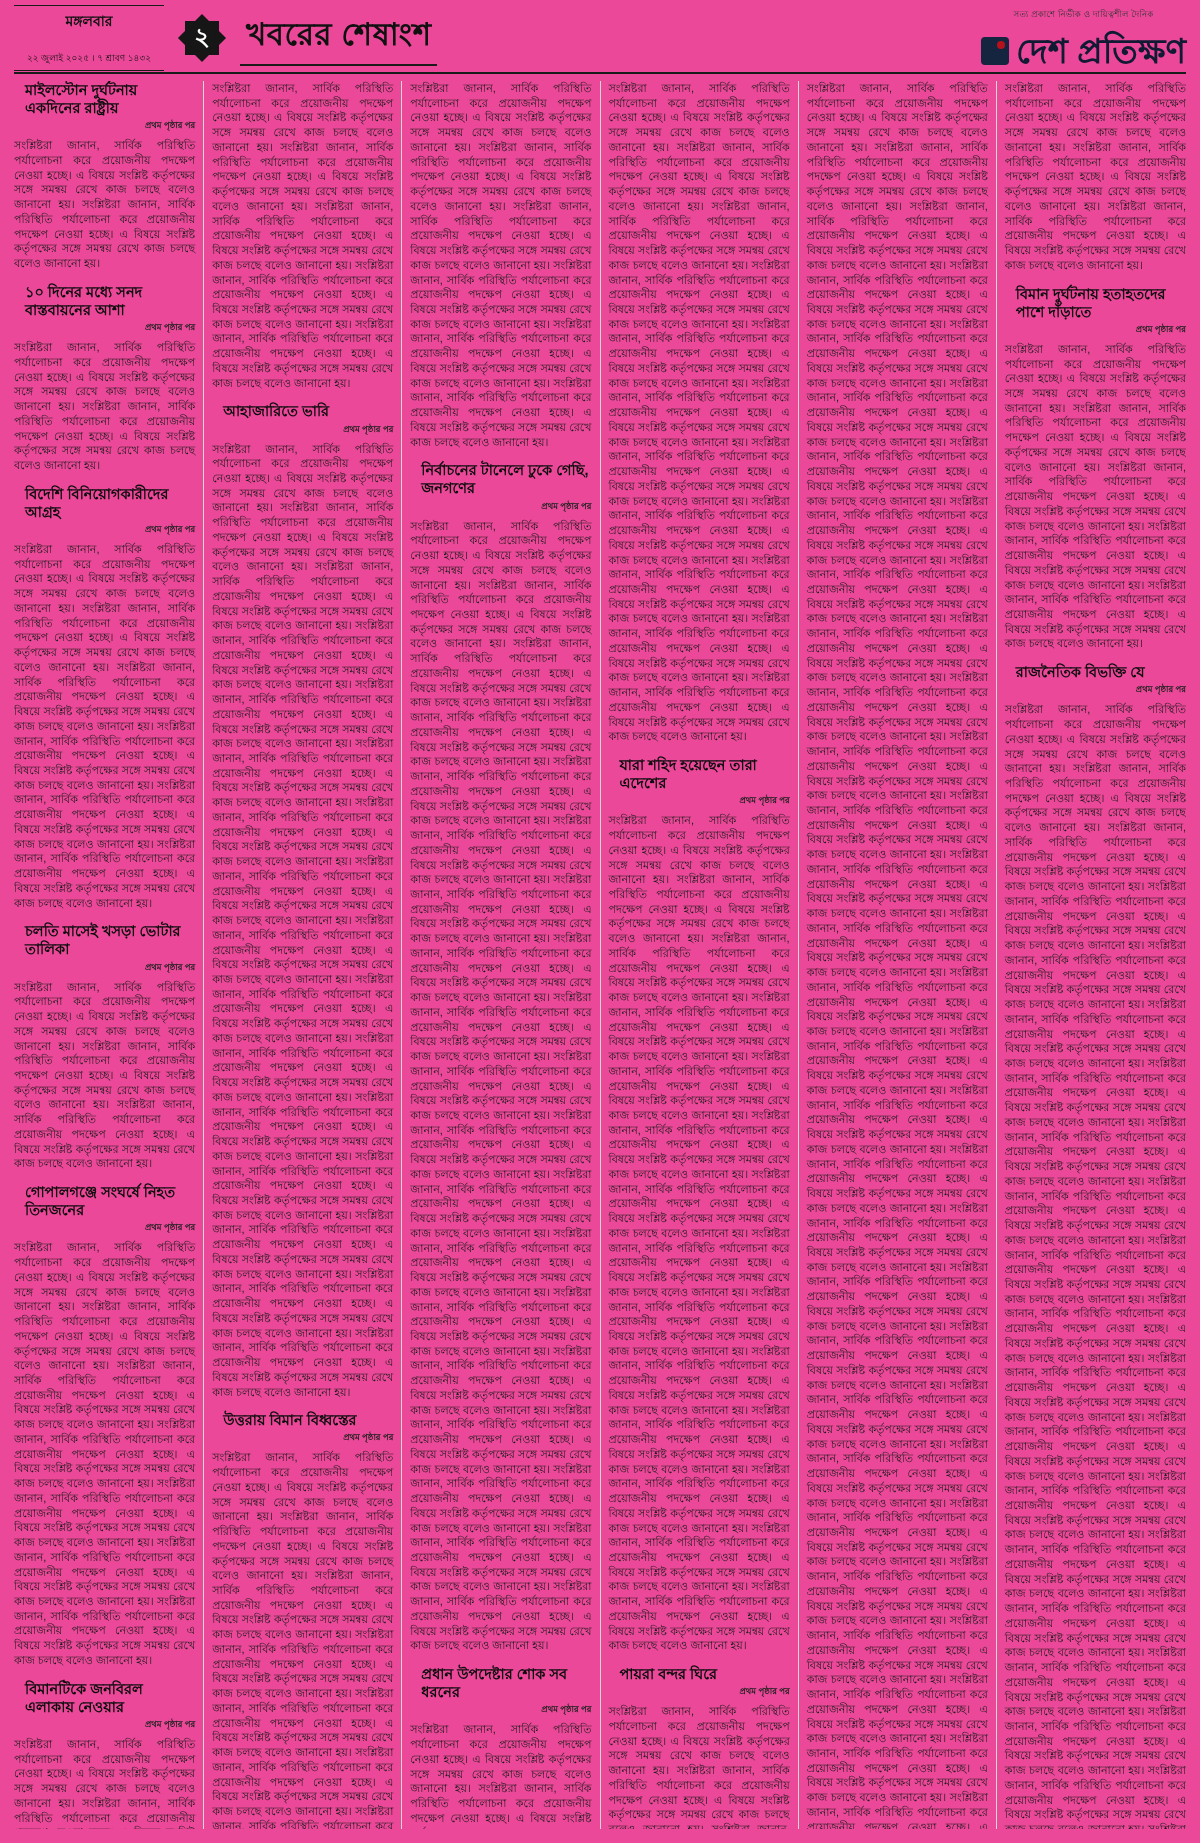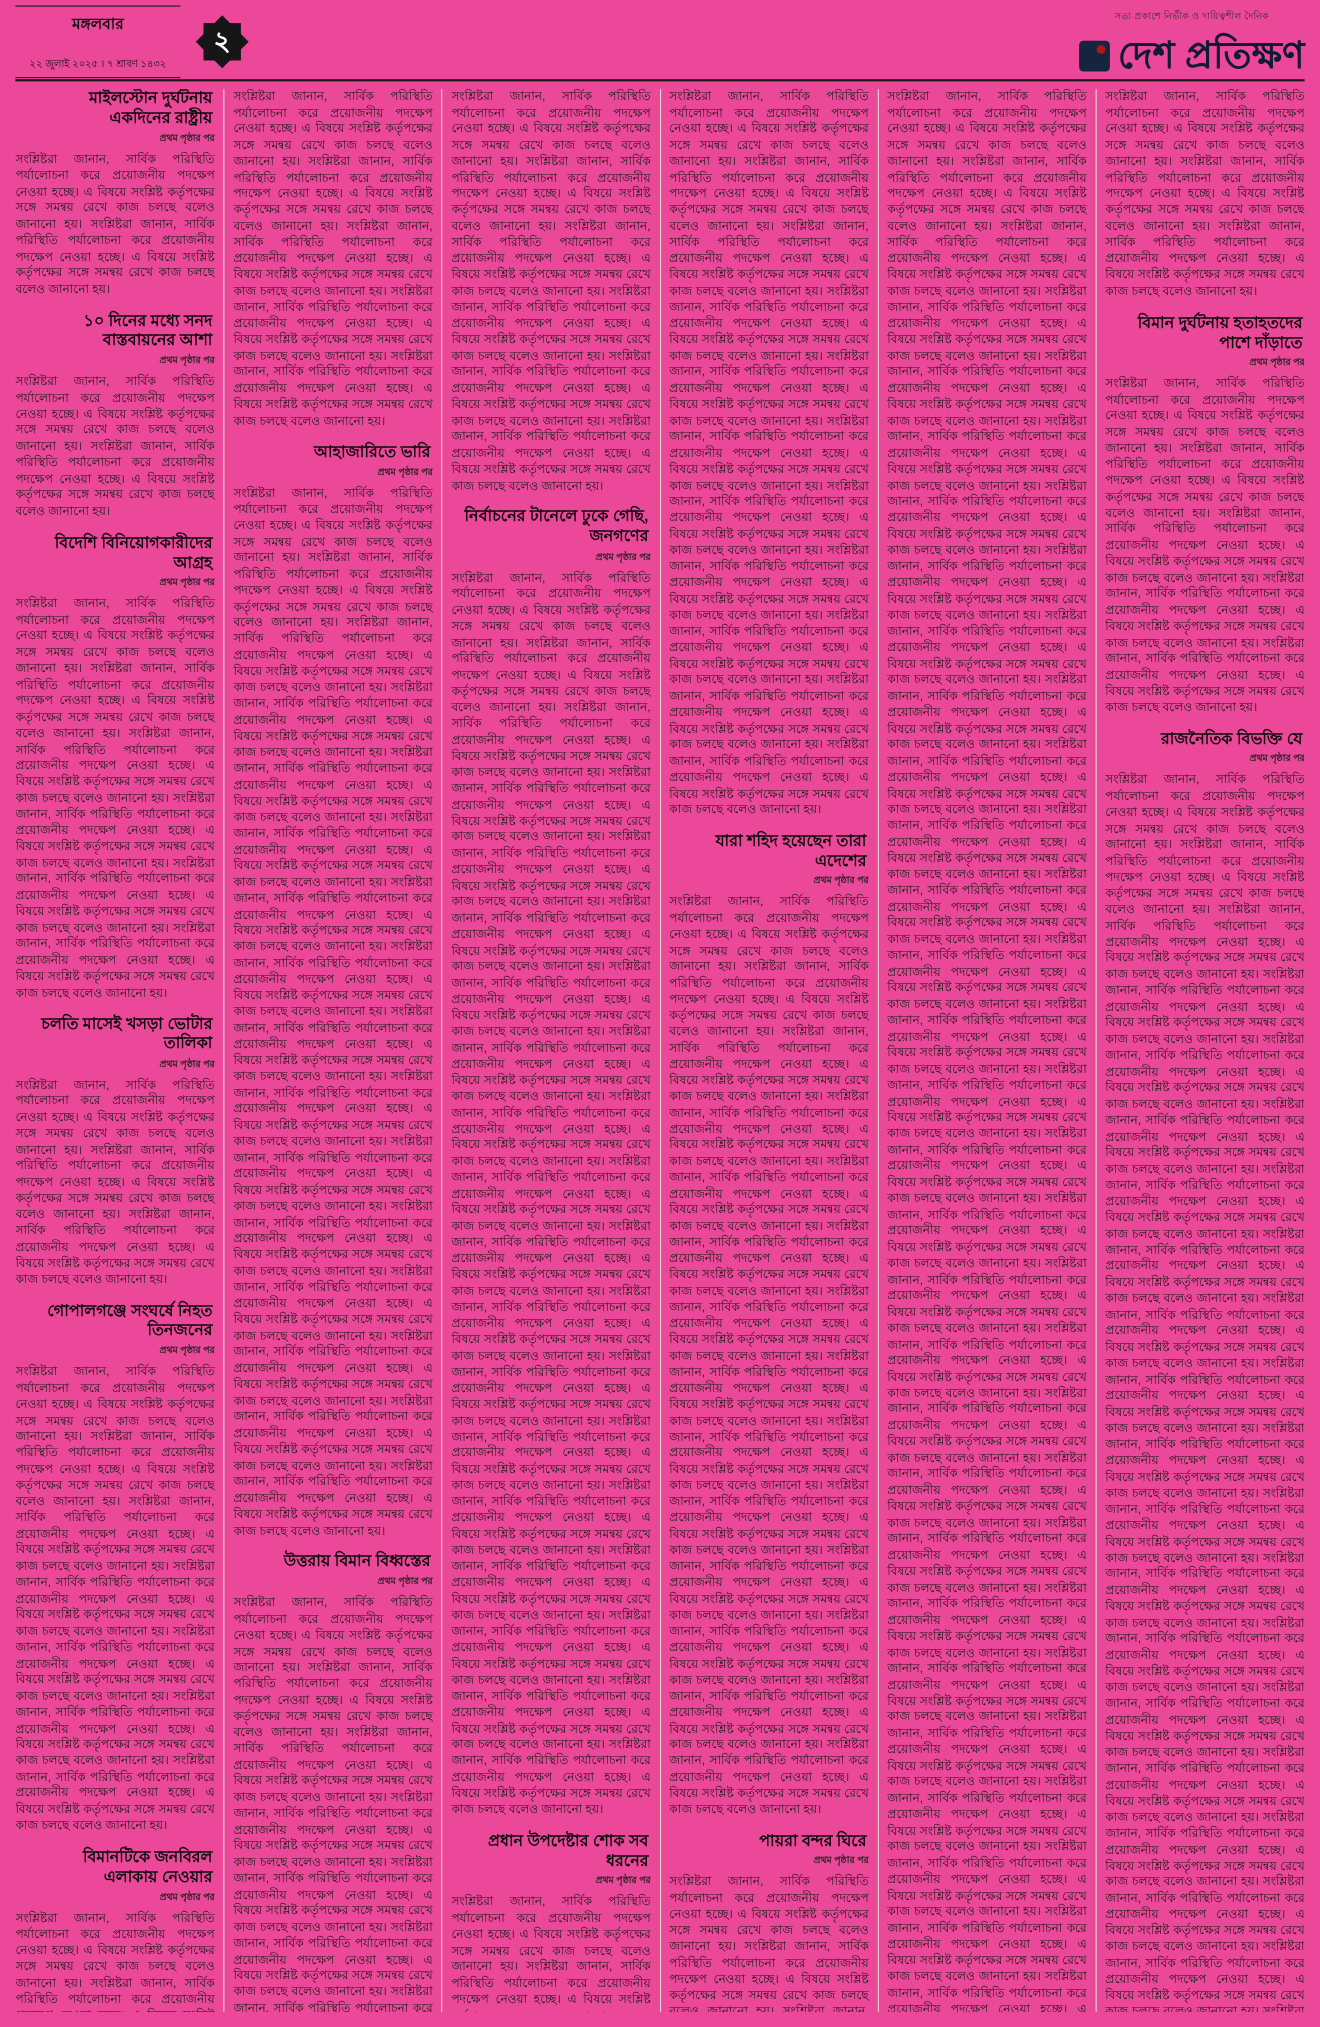--- a/index.html
+++ b/index.html
@@ -63,21 +63,21 @@
   .col {
     flex:1 1 0; min-width:0;
     padding:0 8px;
     border-left:1px solid #ddd9d0;
     overflow:hidden;
   }
   .col:first-child { border-left:none; padding-left:0; }
   .col:last-child { padding-right:0; }
   article h2 {
     font-size:14.5px; line-height:1.25; font-weight:bold;
-    text-align:right; margin:12px 2px 2px 11px; color:#0d0d0d;
+    text-align:left; margin:12px 2px 2px 11px; color:#0d0d0d;
   }
   article:first-child h2 { margin-top:0; }
   .cont-label {
     font-size:8.5px; text-align:right; margin:1px 0 5px 0; color:#222; font-weight:bold;
   }
   p.body {
     font-size:11px; line-height:1.34; text-align:justify;
     color:#1c1c1c; word-break:break-word; hyphens:auto;
   }
 </style>
@@ -92,20 +92,21 @@
       <div class="date">২২ জুলাই ২০২৫ । ৭ শ্রাবণ ১৪৩২</div>
     </div>
 
     <div class="badge">
       <span class="sq a"></span>
       <span class="sq b"></span>
       <span class="ring"></span>
       <span class="num">২</span>
     </div>
 
+    <h1 class="section-title">খবরের শেষাংশ</h1>
 
     <div class="masthead">
       <div class="tagline">সত্য প্রকাশে নির্ভীক ও দায়িত্বশীল দৈনিক</div>
       <div class="mastrow">
         <span class="mastlogo"></span>
         <span class="mastname">দেশ প্রতিক্ষণ</span>
       </div>
     </div>
   </header>
 

